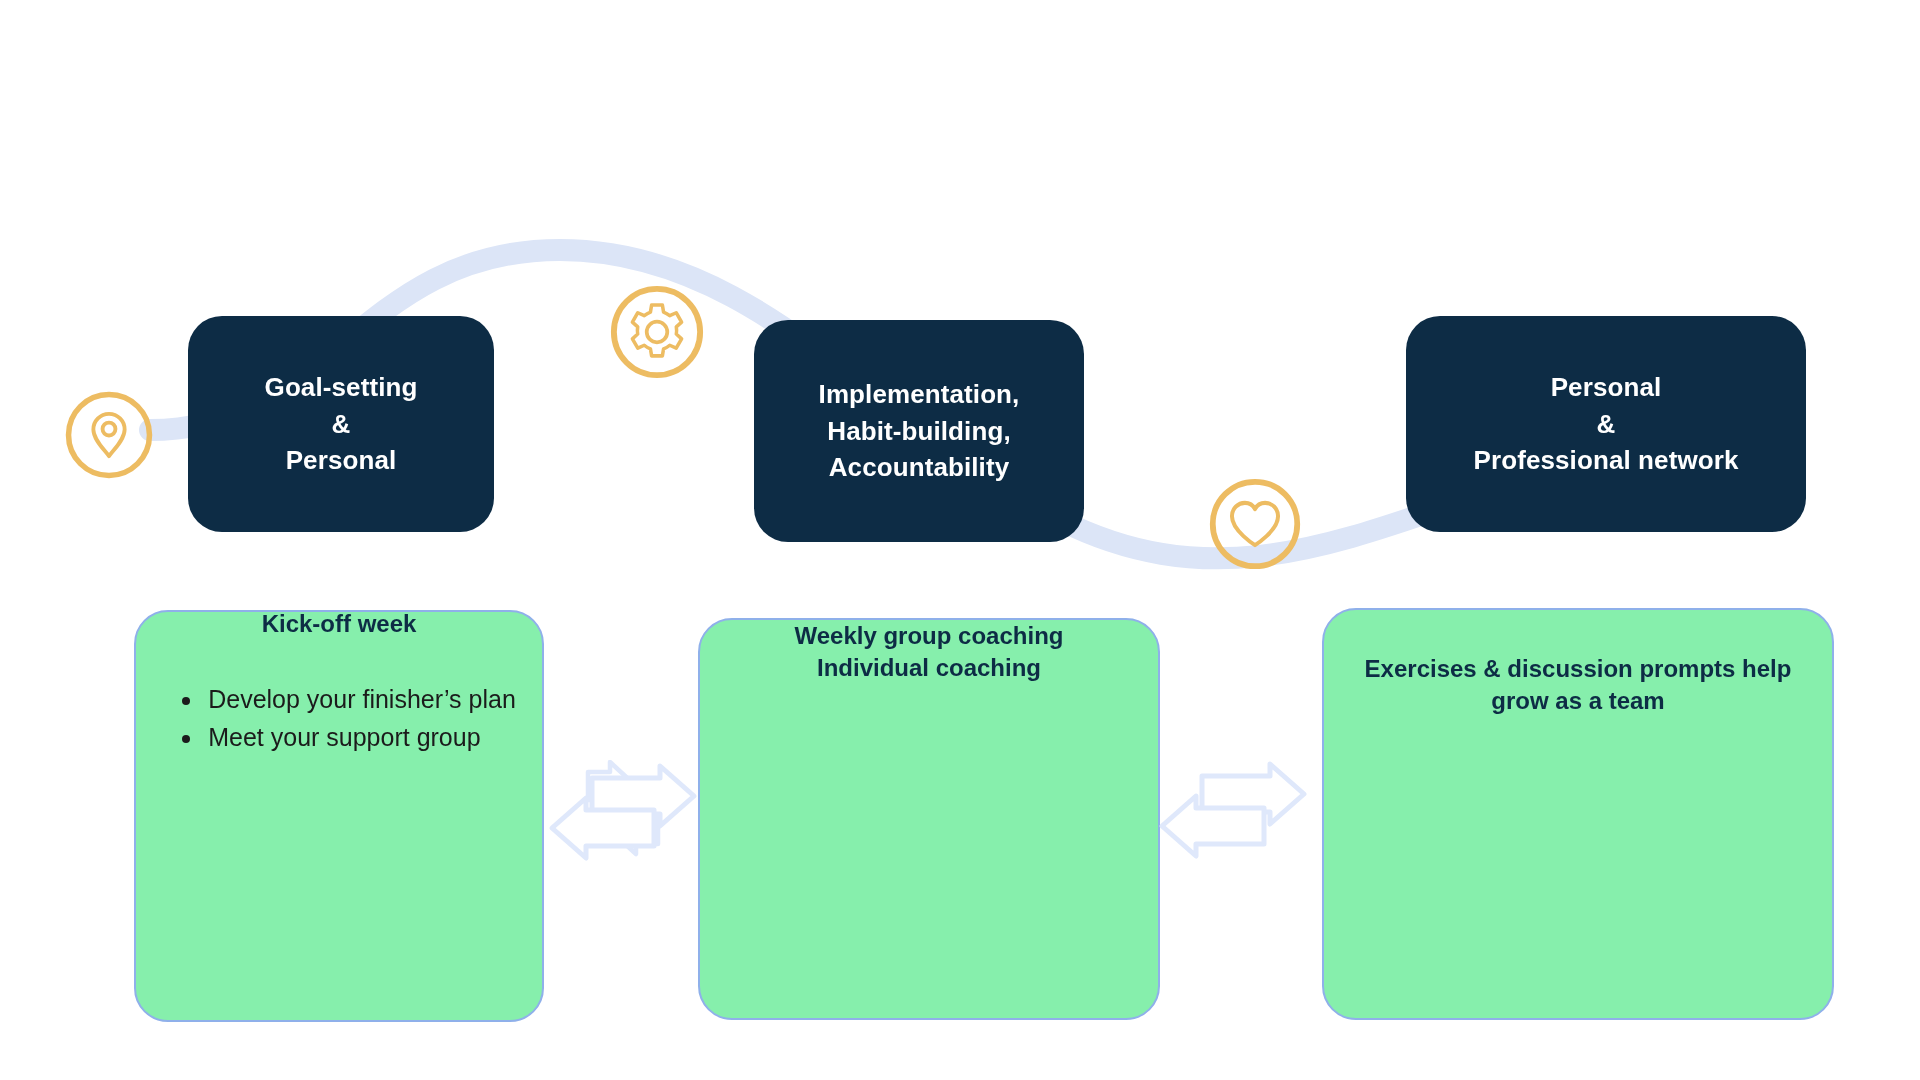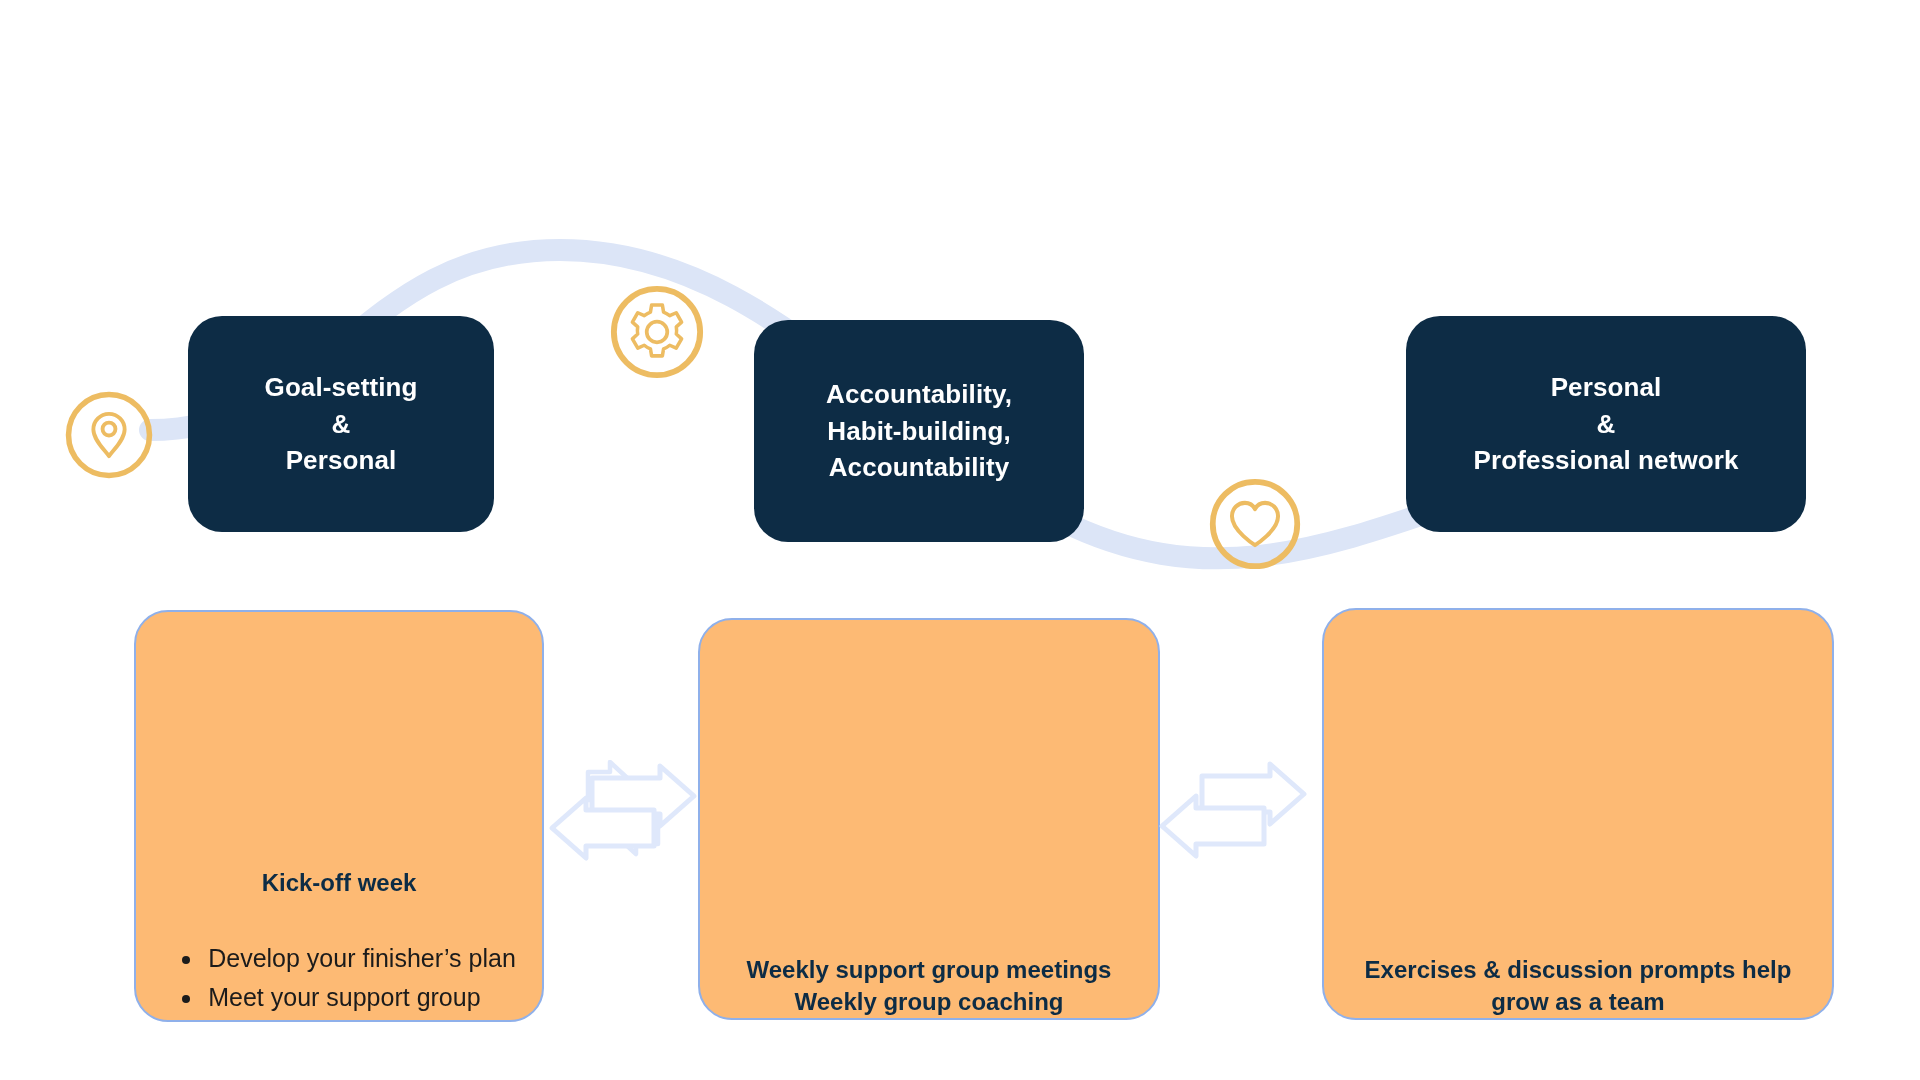--- a/index.html
+++ b/index.html
@@ -59,28 +59,28 @@
     align-items: center;
     justify-content: center;
   }
   #icon-location { left: 63px; top: 389px; width: 92px; height: 92px; }
   #icon-gear     { left: 608px; top: 283px; width: 98px; height: 98px; }
   #icon-heart    { left: 1207px; top: 476px; width: 96px; height: 96px; }
 
   
   .detail-card {
     position: absolute;
-    background: #fdba74;
+    background: #86efac;
     border: 2.5px solid #8fb0ea;
     border-radius: 34px;
     box-sizing: border-box;
     display: flex;
     flex-direction: column;
     align-items: center;
-    justify-content: flex-end;
+    justify-content: flex-start;
   }
   #detail-card-1 { left: 134px; top: 610px; width: 410px; height: 412px; }
   #detail-card-2 { left: 698px; top: 618px; width: 462px; height: 402px; }
   #detail-card-3 { left: 1322px; top: 608px; width: 512px; height: 412px; }
 
   .card-heading {
     color: #0d2c45;
     font-weight: bold;
     font-size: 24px;
     text-align: center;
@@ -177,21 +177,21 @@
   <div class="stage-box" id="stage-box-1">
     <div>
       <span class="line">Goal-setting</span>
       <span class="line">&amp;</span>
       <span class="line">Personal</span>
     </div>
   </div>
 
   <div class="stage-box" id="stage-box-2">
     <div>
-      <span class="line">Accountability,</span>
+      <span class="line">Implementation,</span>
       <span class="line">Habit-building,</span>
       <span class="line">Accountability</span>
     </div>
   </div>
 
   <div class="stage-box" id="stage-box-3">
     <div>
       <span class="line">Personal</span>
       <span class="line">&amp;</span>
       <span class="line">Professional network</span>
@@ -203,22 +203,22 @@
       <div class="card-heading">Kick-off week</div>
       <ul class="bullet-list">
         <li>Develop your finisher’s plan</li>
         <li>Meet your support group</li>
       </ul>
     </div>
   </div>
 
   <div class="detail-card" id="detail-card-2">
     <div id="card2-inner" class="card-body-block">
-      <div class="card-line">Weekly support group meetings</div>
       <div class="card-line">Weekly group coaching</div>
+      <div class="card-line">Individual coaching</div>
     </div>
   </div>
 
   <div class="detail-card" id="detail-card-3">
     <div id="card3-inner" class="card-body-block">
       <div class="card-line">Exercises &amp; discussion prompts help grow as a team</div>
     </div>
   </div>
 
   <svg class="flow-arrow" id="flow-arrow-1" viewBox="0 0 150 104">

